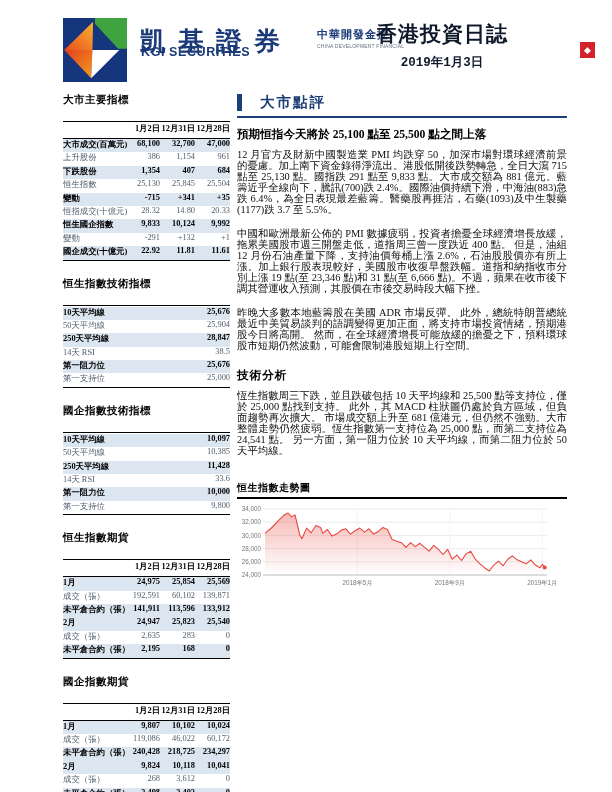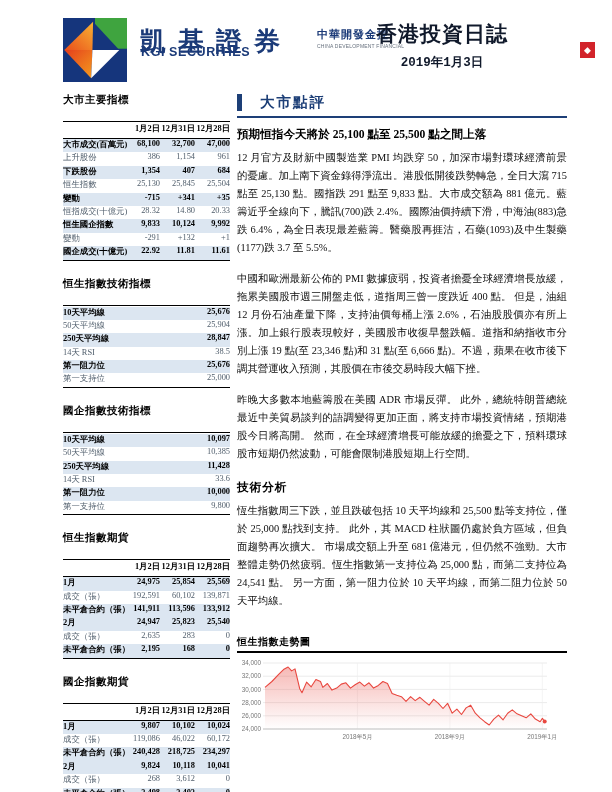--- a/index.html
+++ b/index.html
@@ -35,21 +35,21 @@
   .tbl-head{font-weight:bold;color:#000;border-bottom:1px solid #000;height:15px;font-size:8.4px;}
   .tbl-end{border-bottom:1.6px solid #000;}
 
   
   .maincol{position:absolute;left:237px;top:93px;width:330px;}
   .section-hdr{display:flex;align-items:center;gap:18px;border-bottom:2px solid #1d3f77;
                padding-bottom:4px;}
   .section-hdr .bar{width:5px;height:17px;background:#1d3f77;flex:0 0 5px;}
   .section-hdr .ttl{font-size:14.5px;font-weight:bold;color:#1d3f77;letter-spacing:2px;}
   .headline{font-size:11.6px;font-weight:bold;color:#000;margin:9px 0 7px;}
-  .para{font-size:10.4px;line-height:18px;text-align:justify;margin:0 0 13px;color:#0d0d0d;}
+  .para{font-size:10.4px;line-height:11px;text-align:justify;margin:0 0 13px;color:#0d0d0d;}
   .sub-title{font-size:11.6px;font-weight:bold;color:#000;margin:17px 0 7px;letter-spacing:1px;}
 
   
   .chart-block{margin-top:25px;}
   .chart-title{font-size:10px;font-weight:bold;color:#000;border-bottom:2px solid #000;
                padding-bottom:2px;letter-spacing:0.5px;}
   #hsi-chart{display:block;margin-top:2px;overflow:visible;
              font-family:"Liberation Sans",sans-serif;}
   .chart-source{border-top:1.6px solid #000;border-bottom:1.6px solid #000;
                 font-size:8.5px;font-weight:bold;padding:3px 0;color:#000;}

